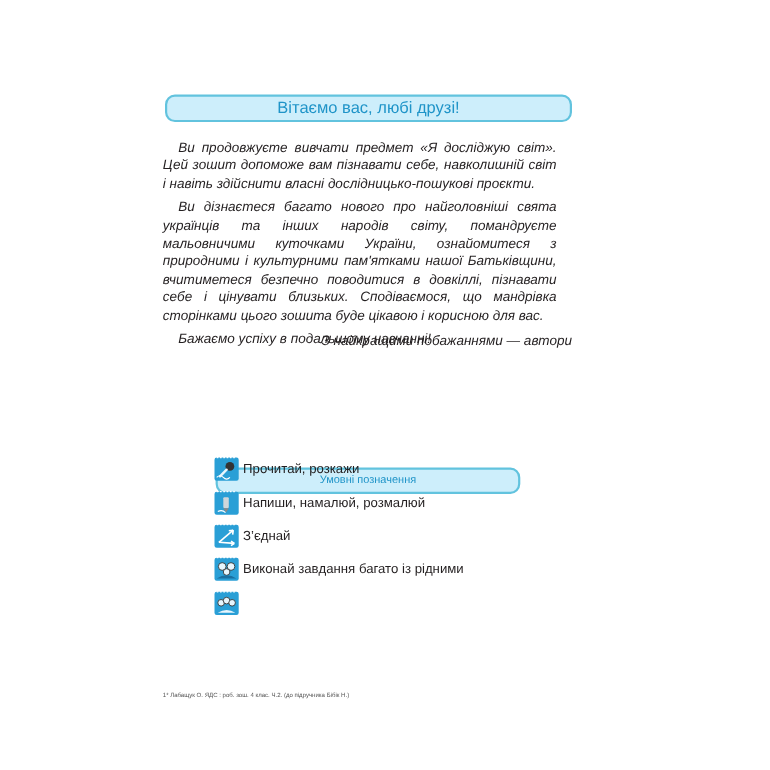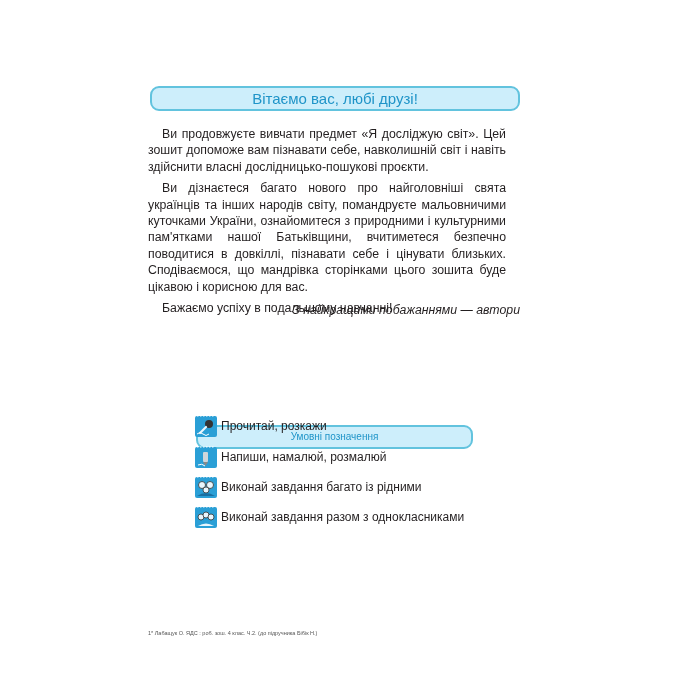--- a/index.html
+++ b/index.html
@@ -4,21 +4,21 @@
 <style>
   html, body { margin: 0; padding: 0; background: #ffffff; }
   body { width: 700px; height: 700px; position: relative; overflow: hidden;
          font-family: "Liberation Sans", sans-serif; color: #231f20; }
   .banner { position: absolute; box-sizing: border-box; background: #cdeefb;
             border: 2px solid #62c3de; border-radius: 9px; text-align: center;
             color: #1f94c8; font-weight: normal; }
   .banner-1 { left: 150px; top: 86px; width: 370px; height: 25px; font-size: 15px; line-height: 21px; }
   .banner-2 { left: 196px; top: 377px; width: 277px; height: 24px; font-size: 10px; line-height: 20px; margin-top: 48px; }
   .intro { position: absolute; left: 148px; top: 126px; width: 372px; font-size: 12.3px; line-height: 16.4px; }
-  .intro p { margin: 0 14px 5px 0; text-indent: 14px; text-align: justify; }
+  .intro p { margin: 0 14px 5px 0; text-indent: 14px; text-align: justify; font-style: italic; }
   .signature { position: absolute; left: 148px; top: 303px; width: 372px; text-align: right;
                font-style: italic; font-size: 12.3px; }
   .legend { position: absolute; left: 194px; top: 411px; width: 320px; }
   .legend-item { display: flex; align-items: center; height: 30.4px; }
   .legend-icon { width: 24px; height: 24px; margin-right: 3px; flex: none; }
   .legend-label { font-size: 12px; }
   .footer { position: absolute; left: 148px; top: 630px; font-size: 5.5px; color: #555; }
 </style>
 </head>
 <body>
@@ -57,33 +57,43 @@
       <rect x="9" y="7" width="5" height="10" rx="1" fill="#cfd6da"></rect>
       <path d="M9 17 l2.5 4 l2.5 -4 z" fill="#8a8a8a"></path>
       <path d="M4 20 q4 -2 7 1" stroke="#fff" stroke-width="1" fill="none"></path>
     </svg>
     <span class="legend-label">Напиши, намалюй, розмалюй</span>
   </div>
   <div class="legend-item">
     <svg class="legend-icon" viewBox="0 0 24 24">
       <rect x="1" y="2" width="22" height="21" rx="2" fill="#2a9fd6"></rect>
       <path d="M3 2 h18" stroke="#fff" stroke-width="1.2" stroke-dasharray="1.5 1.5"></path>
+      <path d="M5 18 L18 7" stroke="#fff" stroke-width="1.5"></path>
+      <path d="M18 7 l-4 0.5 M18 7 l-0.5 4" stroke="#fff" stroke-width="1.5"></path>
+      <path d="M5 18 L19 19" stroke="#fff" stroke-width="1.5"></path>
+      <path d="M19 19 l-3 -2 M19 19 l-3 2" stroke="#fff" stroke-width="1.5"></path>
+    </svg>
+    <span class="legend-label">З’єднай</span>
+  </div>
+  <div class="legend-item">
+    <svg class="legend-icon" viewBox="0 0 24 24">
+      <rect x="1" y="2" width="22" height="21" rx="2" fill="#2a9fd6"></rect>
+      <path d="M3 2 h18" stroke="#fff" stroke-width="1.2" stroke-dasharray="1.5 1.5"></path>
       <circle cx="8" cy="10" r="3.5" fill="#e8f6fd" stroke="#333" stroke-width="0.8"></circle>
       <circle cx="16" cy="10" r="3.5" fill="#e8f6fd" stroke="#333" stroke-width="0.8"></circle>
       <circle cx="12" cy="15" r="3" fill="#e8f6fd" stroke="#333" stroke-width="0.8"></circle>
       <path d="M3 21 q9 -6 18 0" fill="#1a6fa0"></path>
     </svg>
     <span class="legend-label">Виконай завдання багато із рідними</span>
   </div>
   <div class="legend-item">
     <svg class="legend-icon" viewBox="0 0 24 24">
       <rect x="1" y="2" width="22" height="21" rx="2" fill="#2a9fd6"></rect>
       <path d="M3 2 h18" stroke="#fff" stroke-width="1.2" stroke-dasharray="1.5 1.5"></path>
       <circle cx="7" cy="12" r="3" fill="#e8f6fd" stroke="#333" stroke-width="0.8"></circle>
       <circle cx="12" cy="10" r="3" fill="#e8f6fd" stroke="#333" stroke-width="0.8"></circle>
       <circle cx="17" cy="12" r="3" fill="#e8f6fd" stroke="#333" stroke-width="0.8"></circle>
       <path d="M4 21 q8 -5 16 0" fill="#e8f6fd"></path>
     </svg>
-    <span class="legend-label">Виконай завдання разом з однокласниками</span>
   </div>
 </div>
 
 <div class="footer">1* Лабащук О. ЯДС : роб. зош. 4 клас. Ч.2. (до підручника Бібік Н.)</div>
 
 </body></html>

